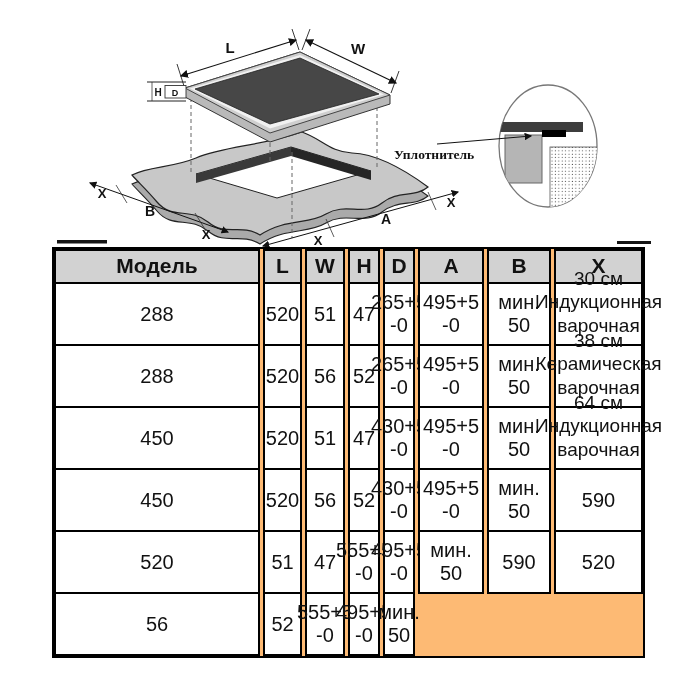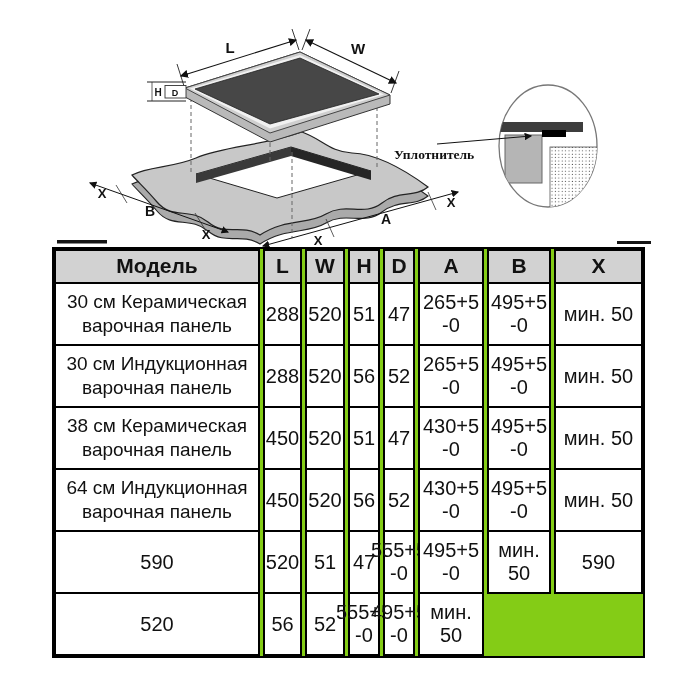--- a/index.html
+++ b/index.html
@@ -3,21 +3,21 @@
 <meta charset="utf-8">
 <style>
   html,body{margin:0;padding:0;background:#fff;}
   .page{position:relative;width:700px;height:700px;background:#ffffff;overflow:hidden;
         font-family:"Liberation Sans",sans-serif;}
   svg{position:absolute;left:0;top:0;}
   svg text{font-family:"Liberation Sans",sans-serif;}
   svg text.serif{font-family:"Liberation Serif",serif;}
 
   
-  .tblwrap{position:absolute;left:52px;top:247px;border:2px solid #000;background:#84cc16;}
+  .tblwrap{position:absolute;left:52px;top:247px;border:2px solid #000;background:#fdba74;}
   .grid{display:grid;
         grid-template-columns:206px 39px 40px 32px 32px 66px 64px 89px;
         grid-template-rows:35px repeat(6,62px);
         column-gap:3px;}
   .cell{border:2px solid #000;margin-top:-2px;
         display:flex;align-items:center;justify-content:center;
         text-align:center;white-space:pre-line;
         font-size:20px;line-height:1.15;color:#111;background:#fff;}
   .head{margin-top:0;background:#d2d2d2;font-weight:bold;font-size:21px;}
   .model{font-size:19px;line-height:1.25;padding:0 3px;}
@@ -132,21 +132,20 @@
   <div class="tblwrap">
     <div class="grid" id="grid">
         <div class="cell head model-head">Модель</div>
         <div class="cell head">L</div>
         <div class="cell head">W</div>
         <div class="cell head">H</div>
         <div class="cell head">D</div>
         <div class="cell head">A</div>
         <div class="cell head">B</div>
         <div class="cell head">X</div>
-        <div class="cell model">30 см Керамическая варочная панель</div>
         <div class="cell">288</div>
         <div class="cell">520</div>
         <div class="cell">51</div>
         <div class="cell">47</div>
         <div class="cell">265+5
 -0</div>
         <div class="cell">495+5
 -0</div>
         <div class="cell">мин. 50</div>
         <div class="cell model">30 см Индукционная варочная панель</div>

